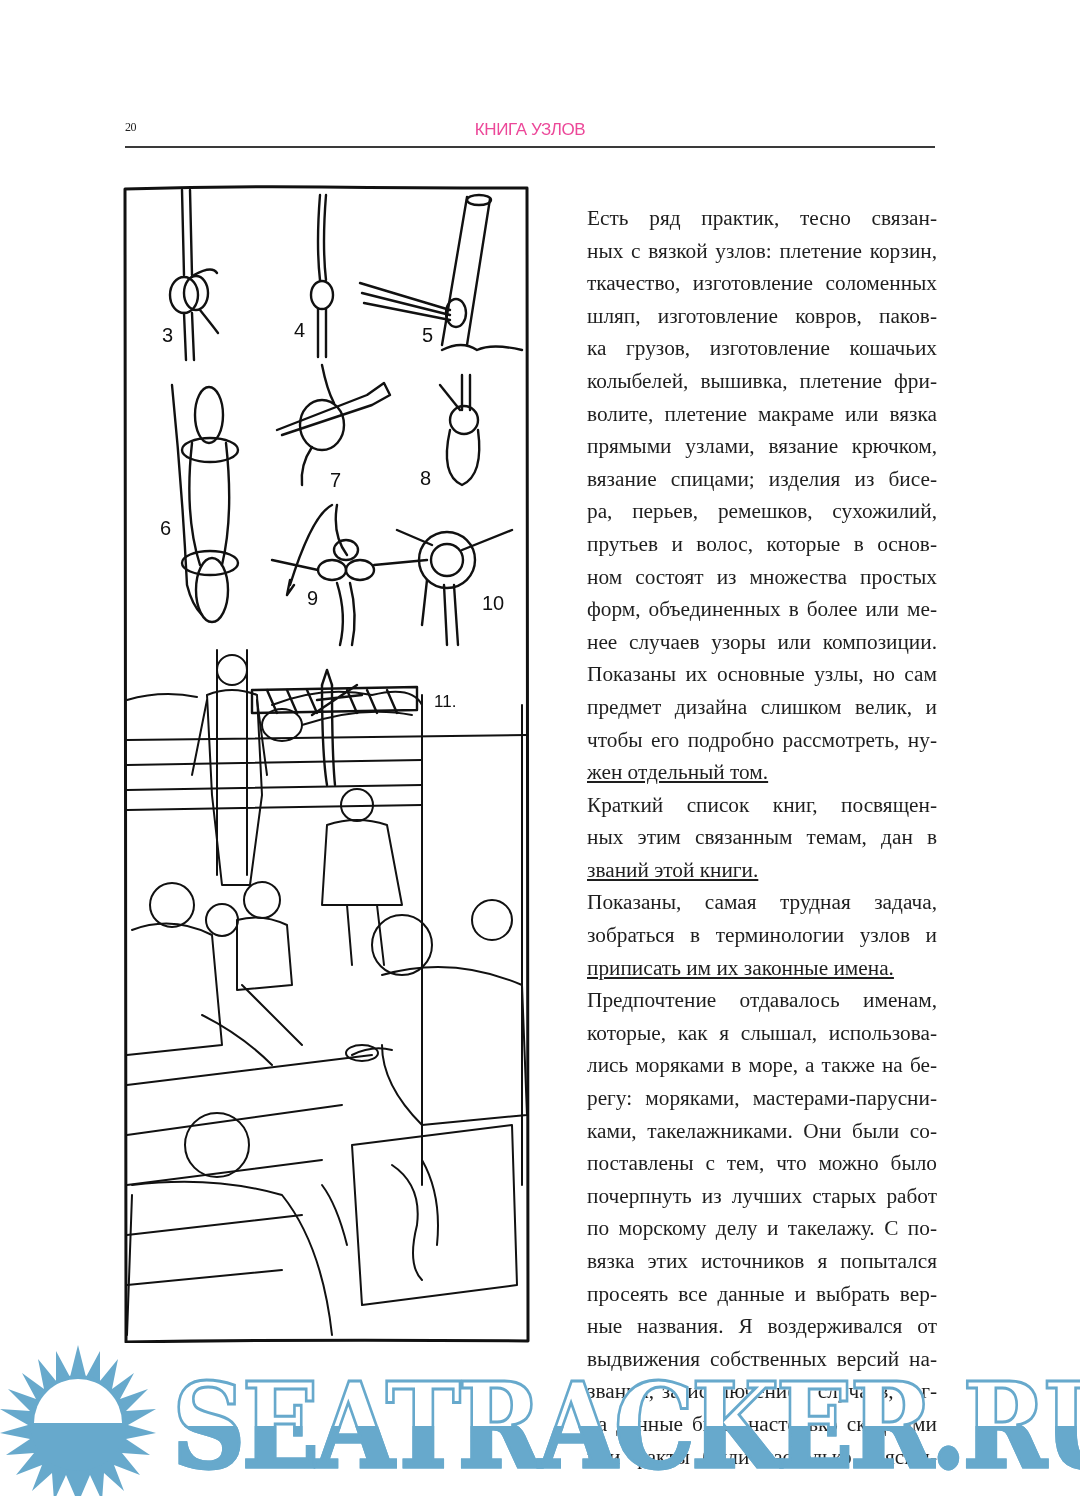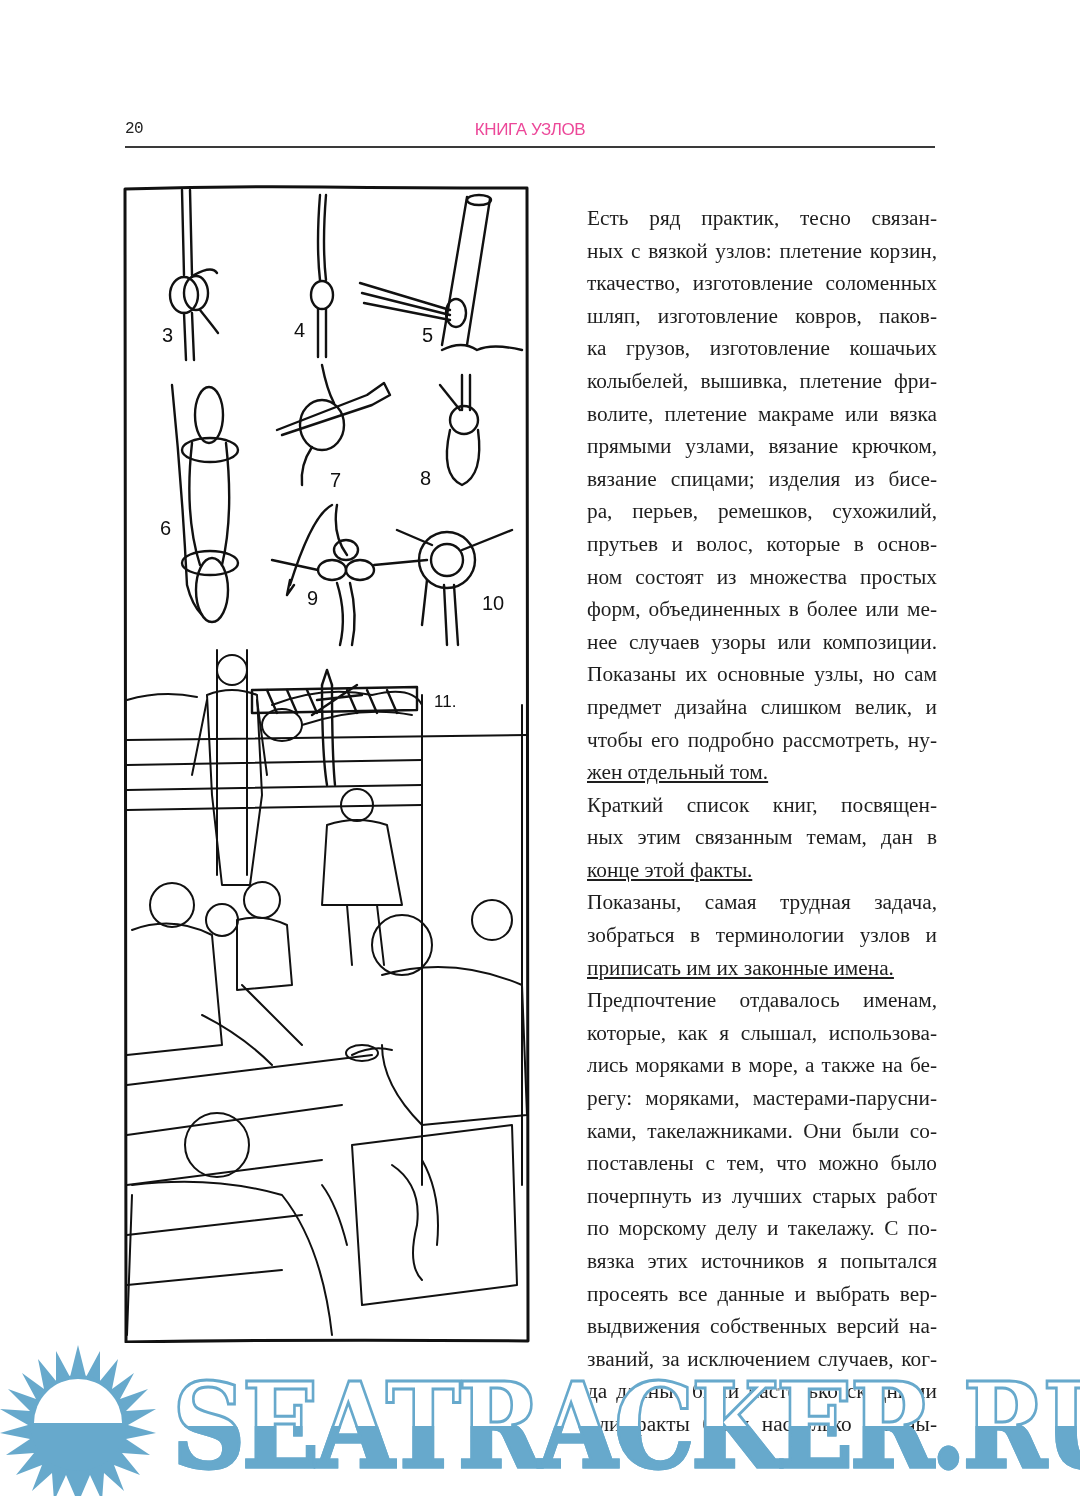--- a/index.html
+++ b/index.html
@@ -1,18 +1,18 @@
 <!DOCTYPE html>
 <html><head>
 <meta charset="utf-8">
 <style>
   html, body { margin:0; padding:0; background:#ffffff; }
   body { width:1080px; height:1496px; position:relative; overflow:hidden; font-family:"Liberation Serif", serif; color:#1e1e1e; }
   .page-header { position:absolute; left:125px; top:112px; width:810px; height:34px; border-bottom:2px solid #3a3a3a; }
-  .page-number { position:absolute; left:0; top:8px; font-family:Liberation Mono, monospace; font-size:16px; letter-spacing:-0.5px; color:#222; }
+  .page-number { position:absolute; left:0; top:8px; font-family:Liberation Serif, serif; font-size:12px; letter-spacing:-0.5px; color:#222; }
   .running-title { position:absolute; left:0; right:0; top:8px; text-align:center; font-family:"Liberation Sans", sans-serif; font-size:17px; letter-spacing:-0.4px; color:#ec4899; }
   .illustration { position:absolute; left:122px; top:185px; width:408px; height:1158px; }
   .illustration svg { width:100%; height:100%; display:block; }
   .text-column { position:absolute; left:563px; top:202px; width:374px; font-size:21.3px; line-height:32.6px; text-align:justify; hyphens:manual; }
   .text-column p { margin:0; text-indent:24px; }
   .line { display:block; text-align:justify; text-align-last:justify; white-space:nowrap; overflow:visible; }
   .line.last { text-align-last:left;text-decoration:underline; }
   .watermark { position:absolute; left:0; top:1345px; width:1080px; height:151px; }
   .watermark svg { display:block; }
   .wm-text { position:absolute; left:172px; top:22px; font-family:"DejaVu Serif", serif; font-weight:bold; font-size:118px; letter-spacing:-4px; line-height:1; transform:scaleX(0.86); transform-origin:left top; color:transparent; background:linear-gradient(#ffffff 0%, #ffffff 50%, #67a9cc 50%, #67a9cc 100%); -webkit-background-clip:text; background-clip:text; -webkit-text-stroke:3px #67a9cc; white-space:nowrap; }
@@ -166,38 +166,39 @@
     <span class="line">форм, объединенных в более или ме-</span>
     <span class="line">нее случаев узоры или композиции.</span>
     <span class="line">Показаны их основные узлы, но сам</span>
     <span class="line">предмет дизайна слишком велик, и</span>
     <span class="line">чтобы его подробно рассмотреть, ну-</span>
     <span class="line last">жен отдельный том.</span>
   </p>
   <p>
     <span class="line">Краткий список книг, посвящен-</span>
     <span class="line">ных этим связанным темам, дан в</span>
-    <span class="line last">конце этой факты.</span>
+    <span class="line last">званий этой книги.</span>
   </p>
   <p>
     <span class="line">Показаны, самая трудная задача,</span>
     <span class="line">зобраться в терминологии узлов и</span>
     <span class="line last">приписать им их законные имена.</span>
   </p>
   <p>
     <span class="line">Предпочтение отдавалось именам,</span>
     <span class="line">которые, как я слышал, использова-</span>
     <span class="line">лись моряками в море, а также на бе-</span>
     <span class="line">регу: моряками, мастерами-парусни-</span>
     <span class="line">ками, такелажниками. Они были со-</span>
     <span class="line">поставлены с тем, что можно было</span>
     <span class="line">почерпнуть из лучших старых работ</span>
     <span class="line">по морскому делу и такелажу. С по-</span>
     <span class="line">вязка этих источников я попытался</span>
     <span class="line">просеять все данные и выбрать вер-</span>
+    <span class="line">ные названия. Я воздерживался от</span>
     <span class="line">выдвижения собственных версий на-</span>
     <span class="line">званий, за исключением случаев, ког-</span>
     <span class="line">да данные были настолько скудными</span>
     <span class="line">или факты были настолько неясны-</span>
 
   </p>
 </div>
 
 <div class="watermark">
   <svg width="160" height="151" viewBox="0 0 160 151" style="position:absolute;left:0;top:0;">

